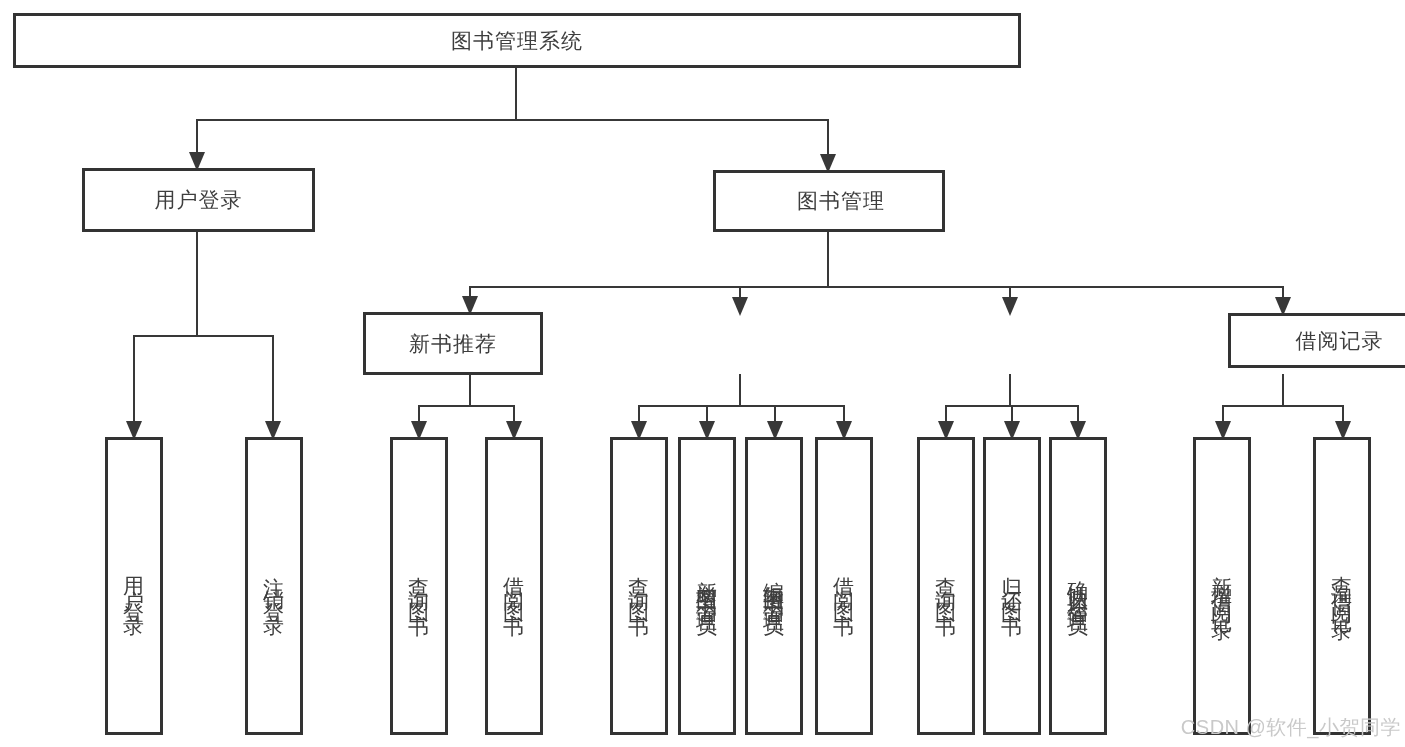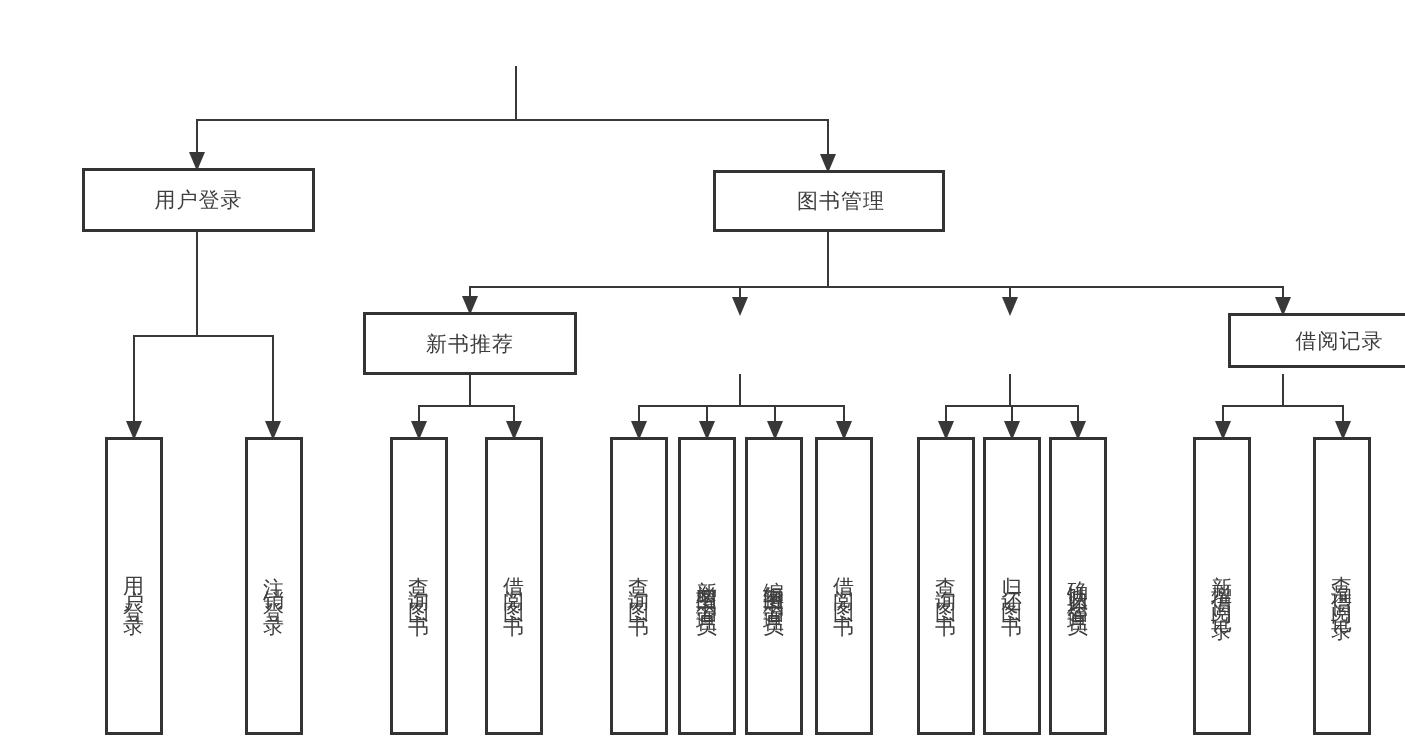--- a/index.html
+++ b/index.html
@@ -24,21 +24,21 @@
   .vtext{
     writing-mode:vertical-rl;text-orientation:mixed;
     font-size:21px;letter-spacing:13px;line-height:1;white-space:nowrap;
   }
   .vtext.mid{letter-spacing:9px;}
   .vtext.tight{letter-spacing:5px;}
   
   .n-root{left:13px;top:13px;width:1008px;height:55px;}
   .n-l2a{left:82px;top:168px;width:233px;height:64px;}
   .n-l2b{left:713px;top:170px;width:232px;height:62px;padding-left:24px;}
-  .n-l3a{left:363px;top:312px;width:214px;height:63px;}
+  .n-l3a{left:363px;top:312px;width:180px;height:63px;}
   .n-l3b{left:633px;top:313px;width:214px;height:63px;}
   .n-l3c{left:902px;top:313px;width:215px;height:63px;}
   .n-l3d{left:1228px;top:313px;width:223px;height:55px;}
   .leaf{top:437px;width:58px;height:298px;}
   .x-u1{left:105px;}.x-u2{left:245px;}
   .x-n1{left:390px;}.x-n2{left:485px;}
   .x-b1{left:610px;}.x-b2{left:678px;}.x-b3{left:745px;}.x-b4{left:815px;}
   .x-c1{left:917px;}.x-c2{left:983px;}.x-c3{left:1049px;}
   .x-r1{left:1193px;}.x-r2{left:1313px;}
   
@@ -108,20 +108,23 @@
       <div class="arrow" style="left: 699px; top: 421px;"></div>
       <div class="arrow" style="left: 767px; top: 421px;"></div>
       <div class="arrow" style="left: 836px; top: 421px;"></div>
       <div class="arrow" style="left: 938px; top: 421px;"></div>
       <div class="arrow" style="left: 1004px; top: 421px;"></div>
       <div class="arrow" style="left: 1070px; top: 421px;"></div>
       <div class="arrow" style="left: 1215px; top: 421px;"></div>
       <div class="arrow" style="left: 1335px; top: 421px;"></div>
     </div>
 
+  <div class="box n-root">
+    <span class="hlabel">图书管理系统</span>
+  </div>
 
   <div class="box n-l2a">
     <span class="hlabel">用户登录</span>
   </div>
   <div class="box n-l2b">
     <span class="hlabel">图书管理</span>
   </div>
 
   <div class="box n-l3a">
     <span class="hlabel">新书推荐</span>
@@ -167,13 +170,14 @@
     <span class="vtext tight">确认归还（管理员）</span>
   </div>
 
   <div class="box leaf x-r1">
     <span class="vtext mid">新增借阅记录</span>
   </div>
   <div class="box leaf x-r2">
     <span class="vtext mid">查询借阅记录</span>
   </div>
 
+  <div id="watermark">CSDN @软件_小贺同学</div>
 </div>
 
 </body></html>

